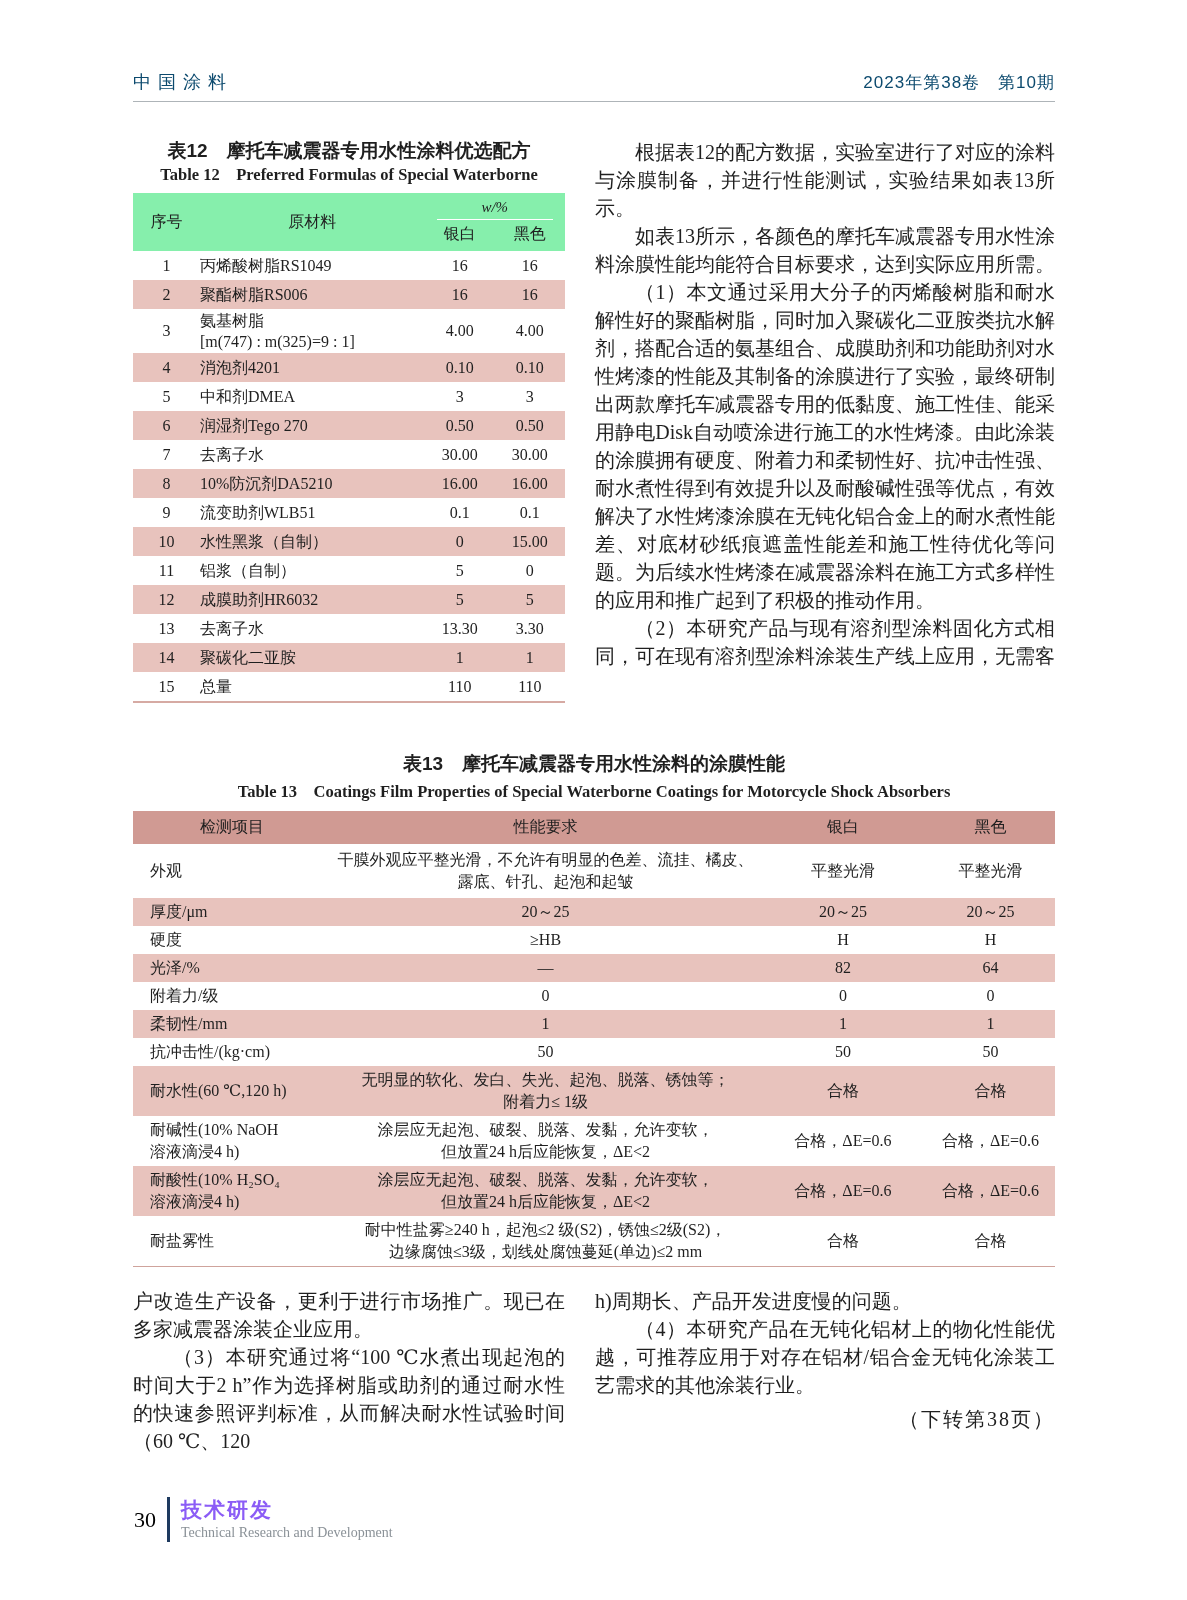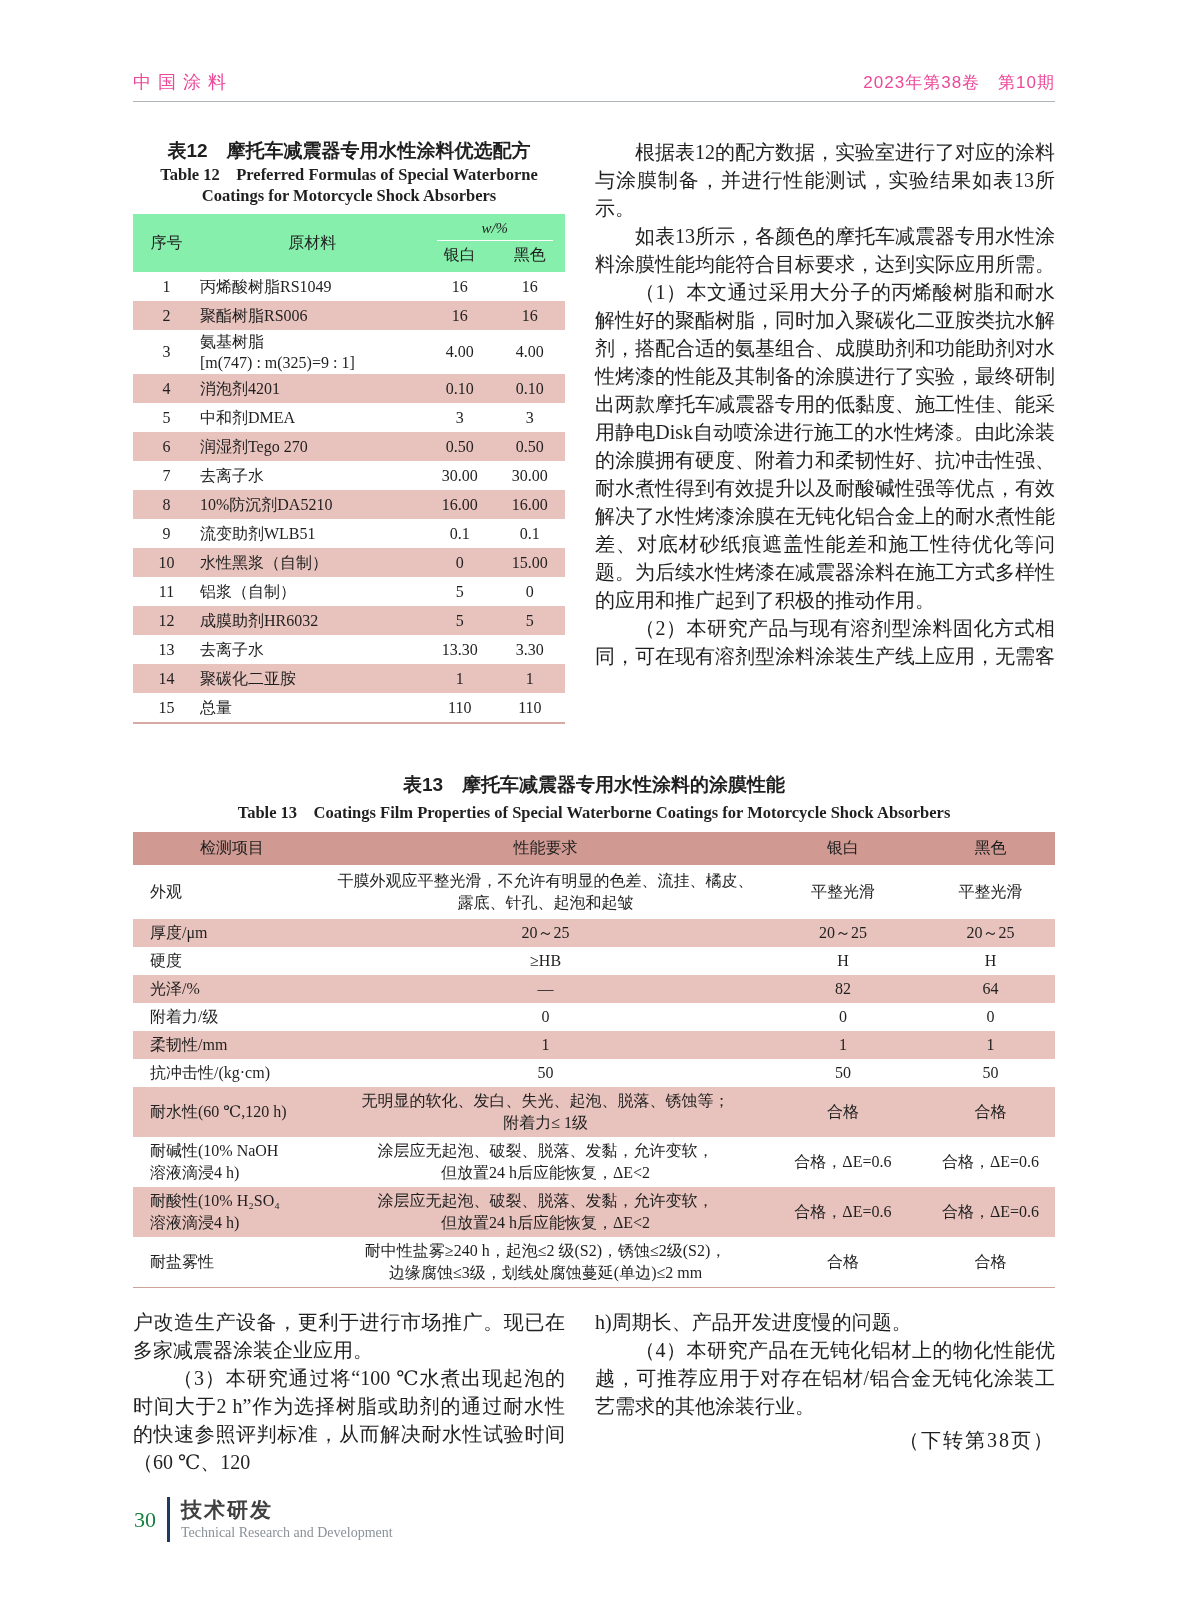--- a/index.html
+++ b/index.html
@@ -14,21 +14,21 @@
   }
   .hei { font-family: "Liberation Sans", "DejaVu Sans", sans-serif; }
 
   
   .page-header {
     margin: 0 132px 0 133px;
     padding-top: 70px;
     padding-bottom: 7px;
     border-bottom: 1px solid #aeb4b8;
     display: flex; justify-content: space-between; align-items: flex-end;
-    color: #ec4899;
+    color: #0c4a6e;
   }
   .journal-name { font-size: 18px; letter-spacing: 7px; }
   .issue-info { font-size: 17px; letter-spacing: 1px; }
 
   
   .two-col { margin: 8px 132px 0 133px; display: flex; gap: 30px; }
   .top-cols { margin-top: 36px; }
   .bottom-cols { margin-top: 20px; }
   .col-left { width: 432px; flex: none; }
   .col-right { flex: 1; min-width: 0; }
@@ -88,40 +88,39 @@
     align-items: center; min-height: 26px; padding: 3px 0;
   }
   .t13-row:nth-child(even) { background: #e8c3bd; }
   .t13-row .t13-item { text-align: left; padding-left: 17px; white-space: pre-line; line-height: 22px; }
   .t13-row .t13-req { text-align: center; white-space: pre-line; line-height: 22px; }
   .t13-row .t13-sv, .t13-row .t13-bk { text-align: center; }
   .t13-row.tall { min-height: 54px; }
 
   
   .footer { position: absolute; left: 134px; top: 1497px; display: flex; align-items: stretch; }
-  .page-no { color: #15803d; font-size: 22px; line-height: 1; align-self: center; margin-right: 11px; }
+  .page-no { color: #000000; font-size: 22px; line-height: 1; align-self: center; margin-right: 11px; }
   .footer-bar { width: 3px; background: #1e3a5f; margin-right: 11px; }
   .footer-labels { padding: 1px 0; }
-  .footer-zh { color: #404040; font-weight: bold; font-size: 21px; line-height: 24px; letter-spacing: 2px; }
+  .footer-zh { color: #8b5cf6; font-weight: bold; font-size: 21px; line-height: 24px; letter-spacing: 2px; }
   .footer-en { color: #8a9197; font-size: 14px; line-height: 16px; margin-top: 3px; }
 </style>
 </head>
 <body>
 
 <div class="page-header">
   <span class="journal-name hei">中国涂料</span>
   <span class="issue-info hei">2023年第38卷　第10期</span>
 </div>
 
 <div class="two-col top-cols">
 
   <div class="col-left">
     <div class="tbl-title-zh hei">表12　摩托车减震器专用水性涂料优选配方</div>
     <div class="tbl-title-en">Table 12　Preferred Formulas of Special Waterborne</div>
-    <div class="tbl-title-en">Coatings for Motorcycle Shock Absorbers</div>
 
     <div class="t12">
       <div class="t12-head">
         <span class="h-no">序号</span>
         <span class="h-mat">原材料</span>
         <div class="h-w">
           <div class="h-w-top">w/%</div>
           <div class="h-w-bottom">
             <span>银白</span>
             <span>黑色</span>

